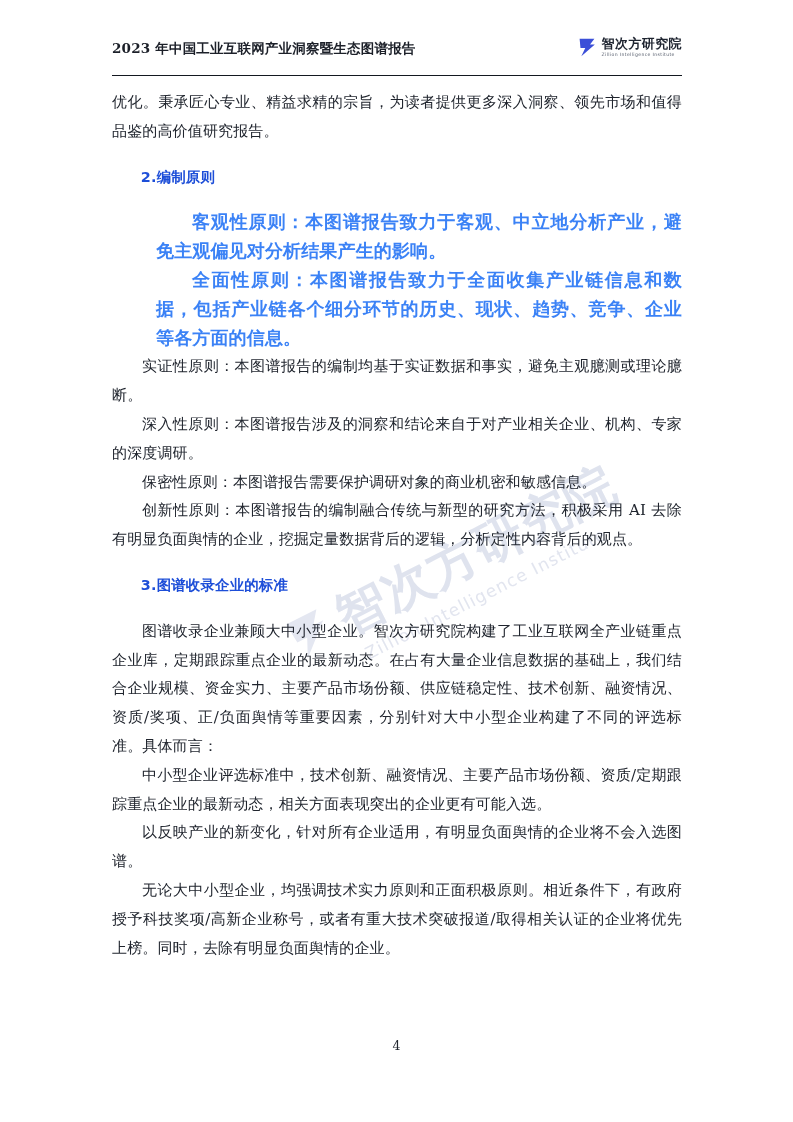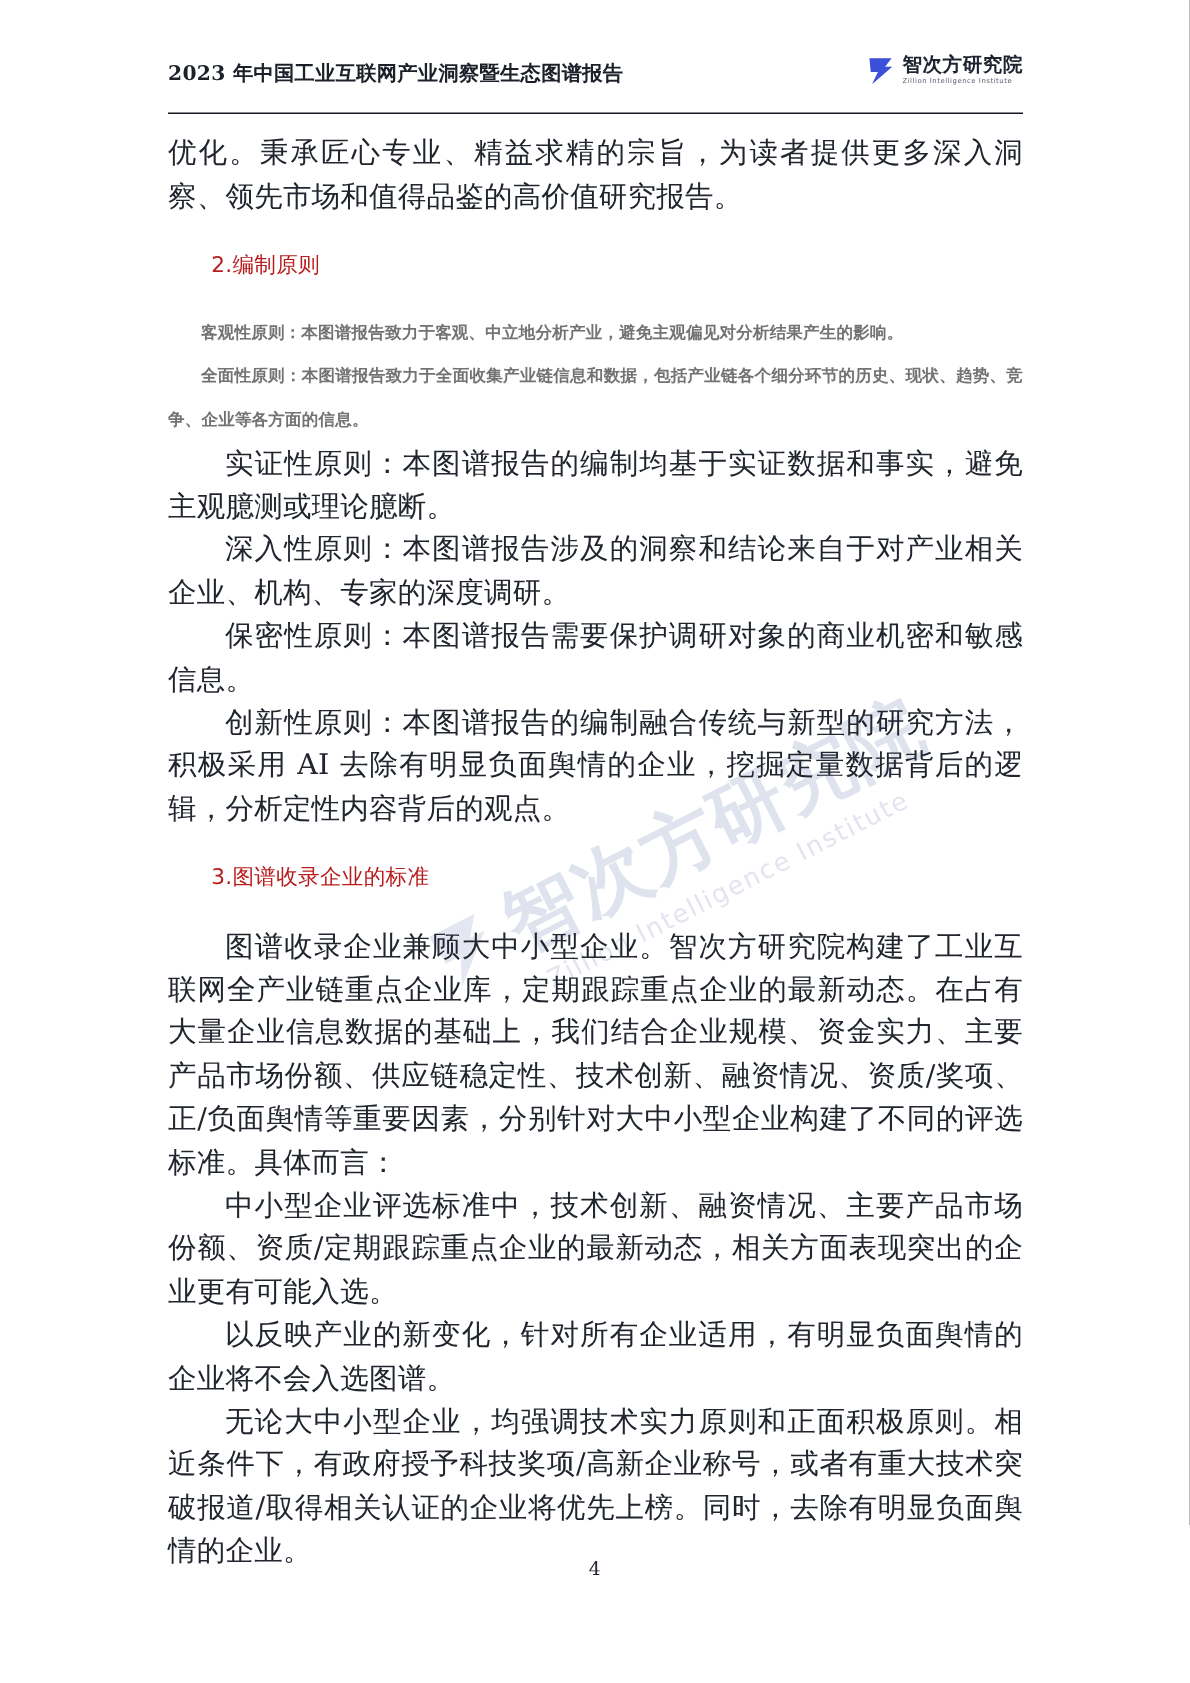--- a/index.html
+++ b/index.html
@@ -125,45 +125,46 @@
   
   .content {
     position: absolute;
     left: 112px;
     top: 88px;
     width: 570px;
     z-index: 1;
   }
   p {
     margin: 0;
-    font-size: 19px;
+    font-size: 15px;
     line-height: 28.8px;
     text-align: justify;
     text-justify: inter-ideograph;
     letter-spacing: 0.15px;
     color: #20252e;
   }
   p.indent { text-indent: 2em; }
   .h2 {
     font-family: "DejaVu Sans", "Liberation Sans", sans-serif;
     font-size: 14.4px;
-    font-weight: 400;
-    color: #b91c1c;
+    font-weight: 700;
+    color: #1d4ed8;
     text-indent: 2em;
     line-height: 28.8px;
     margin: 0;
     letter-spacing: 0.2px;
   }
   .gap-before { margin-top: 17px; }
   .gap-after  { margin-bottom: 17px; }
   .strong-block {
     font-family: "DejaVu Sans", "Liberation Sans", sans-serif;
     font-weight: 600;
-    font-size: 11px;
-    color: #737373;
+    font-size: 18px;
+    color: #3b82f6;
+    margin-left: 44px;
   }
 
   
   .page-number {
     position: absolute;
     left: 0;
     top: 1038px;
     width: 793px;
     text-align: center;
     font-family: "DejaVu Serif", "Liberation Serif", serif;

